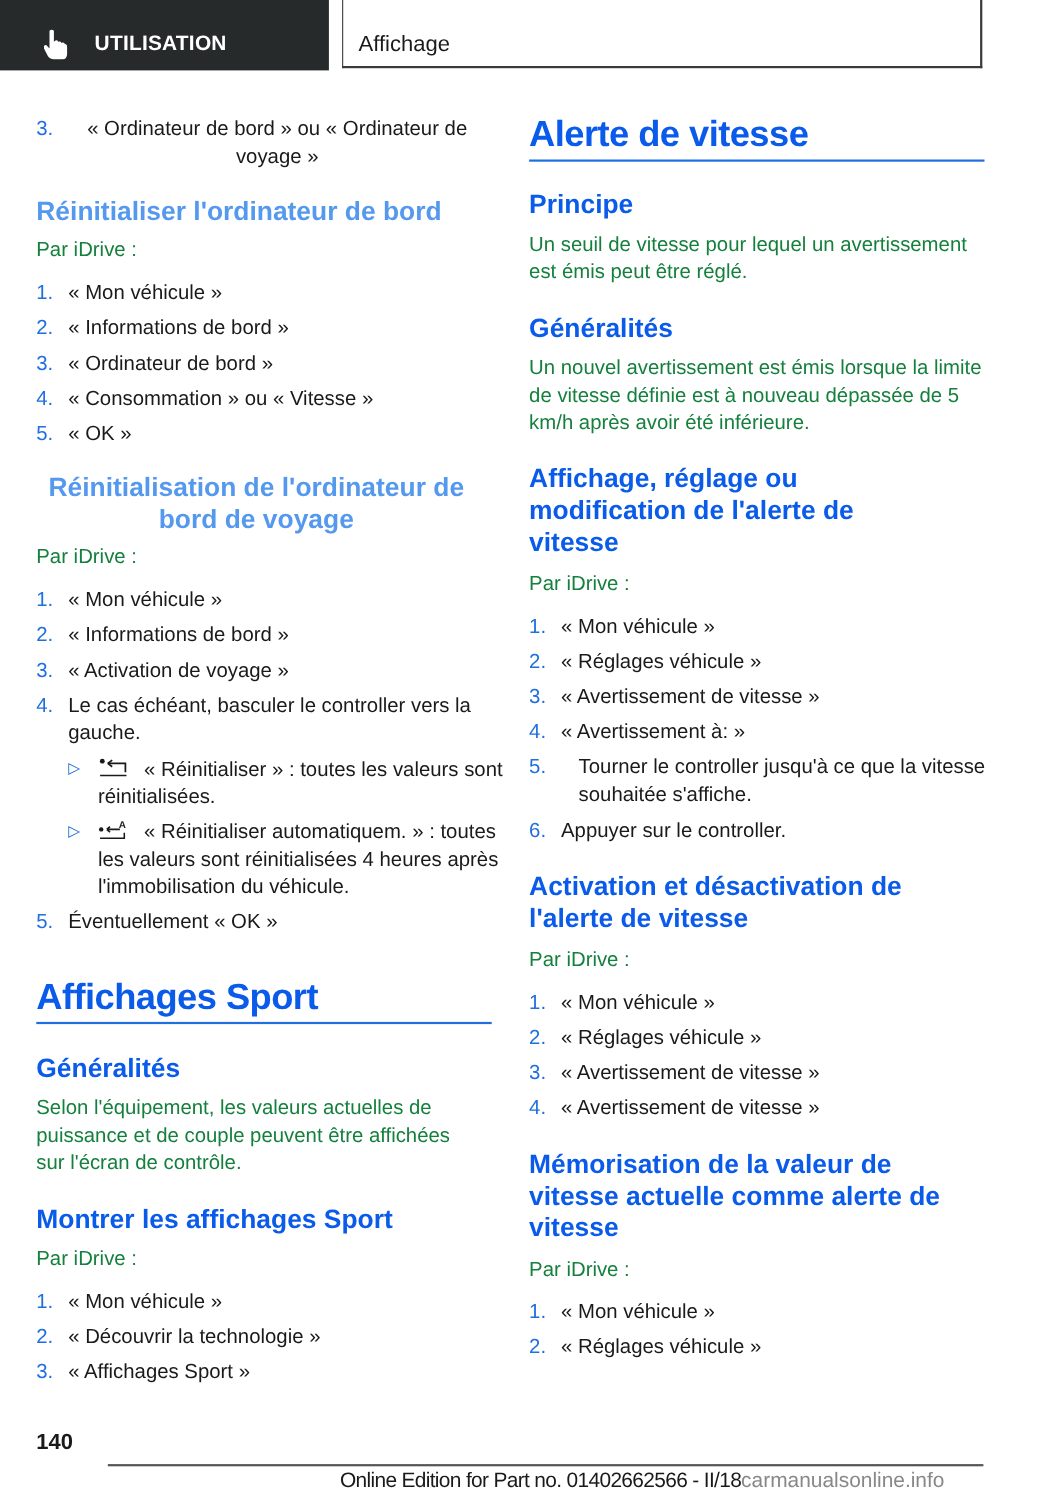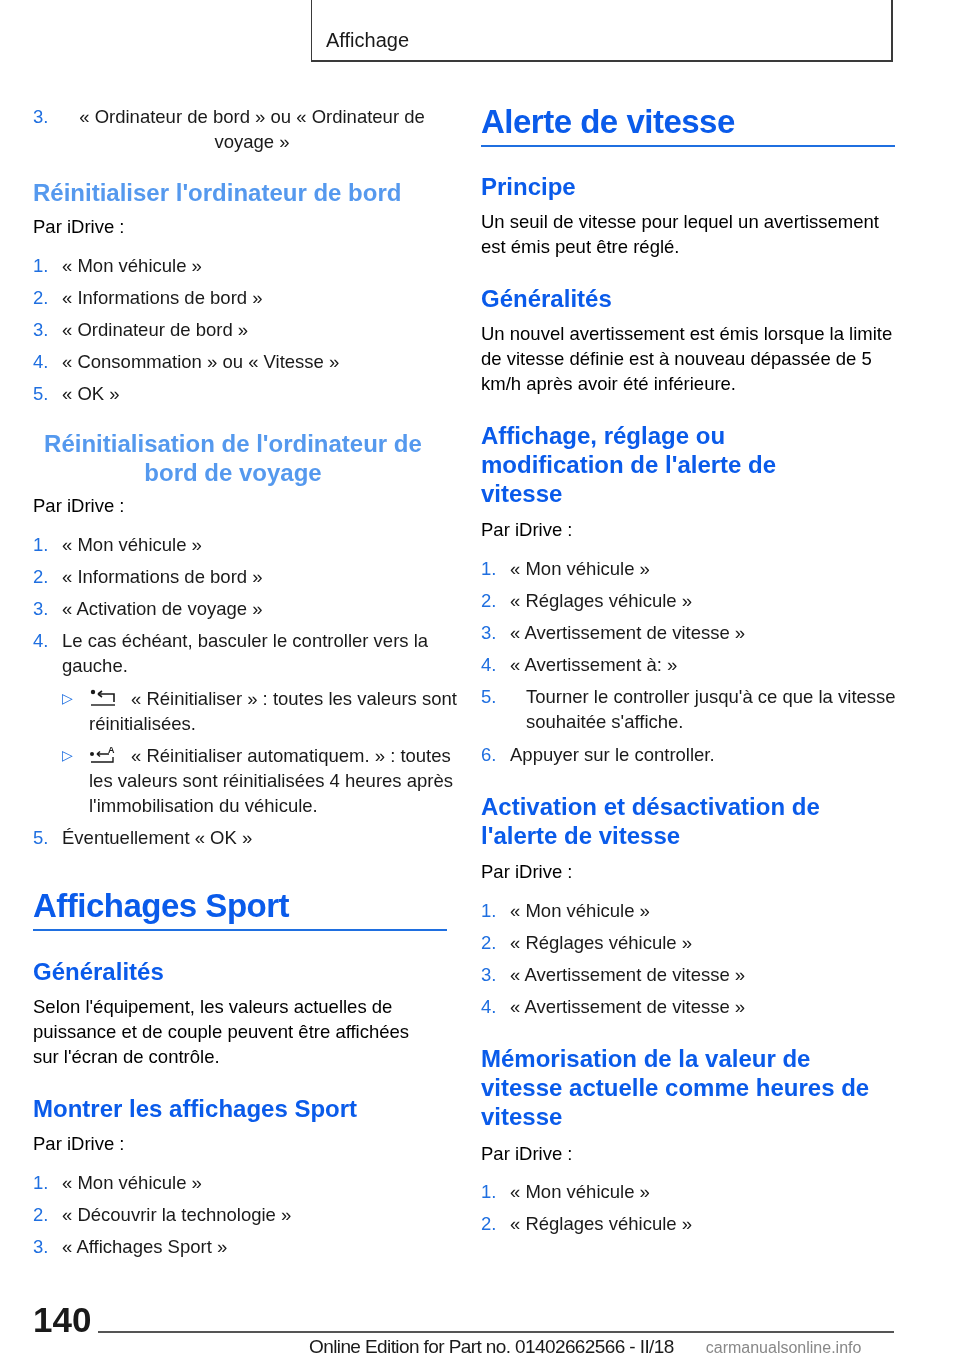--- a/index.html
+++ b/index.html
@@ -19,43 +19,49 @@
     border-left: 1.5px solid #3a3a3a; border-right: 2px solid #3a3a3a; border-bottom: 2px solid #3a3a3a;
     box-sizing: border-box;
   }
   .section-tab .label { position: absolute; left: 14px; top: 31px; font-size: 20px; color: #1a1a1a; }
 
   .col { position: absolute; top: 0; }
   .col-left { left: 33px; width: 414px; }
   .col-right { left: 481px; width: 414px; }
 
   .abs { position: absolute; }
-  .body-text { font-size: 18.5px; line-height: 25px; color: #000000; }
+  .body-text { font-size: 18.5px; line-height: 25px; color: #15803d; }
   .num { color: #1f6fe0; font-size: 18.5px; }
   .li { position: absolute; font-size: 18.5px; line-height: 25px; }
   .li .num { position: absolute; left: 0; top: 0; }
   .li .txt { position: absolute; left: 29px; top: 0; width: 390px; }
   .h1 { font-weight: bold; font-size: 33px; color: #0a5bea; letter-spacing: -0.5px; }
   .h1-rule { position: absolute; height: 2px; background: #1f6fe0; }
   .h2 { font-weight: bold; font-size: 24px; line-height: 29px; color: #0a5bea; }
   .h2.light { color: #5599ee; text-align: center; }
   .sub { position: absolute; font-size: 18.5px; line-height: 25px; }
   .sub .tri { position: absolute; left: 0; top: 0; color: #1f6fe0; font-size: 14px; }
   .sub .ico { position: absolute; left: 27px; top: 2px; width: 32px; height: 20px; }
   .sub .txt { position: absolute; left: 27px; top: 0; width: 390px; text-indent: 42px; }
 
-  .footer-page { position: absolute; left: 33px; top: 1300px; font-weight: bold; font-size: 35px; color: #1a1a1a; }
+  .footer-page { position: absolute; left: 33px; top: 1300px; font-weight: bold; font-size: 20px; color: #1a1a1a; }
   .footer-rule { position: absolute; left: 98px; top: 1331px; width: 796px; height: 2px; background: #555; }
   .footer-text { position: absolute; left: 309px; top: 1336px; font-size: 19px; color: #1a1a1a; letter-spacing: -0.6px; white-space: nowrap; }
-  .footer-text .wm { color: #888; font-size: 16px; letter-spacing: 0; margin-left: 32px; }
+  .footer-text .wm { color: #888; font-size: 19px; letter-spacing: 0; }
 </style>
 </head>
 <body>
 
 <div class="header">
+  <div class="chapter-tab">
+    <svg class="hand" viewBox="0 0 24 28">
+      <path d="M5 2 q2-2 4 0 v10 l1 -1 q2 -1 3 1 q2 -1 3 1 q2 -1 3 1 q2 0 2 3 v6 q0 5 -5 5 h-7 q-4 0 -6 -4 l-3 -6 q-1 -3 2 -3 l3 3 z" fill="#ffffff"></path>
+    </svg>
+    <span class="label">UTILISATION</span>
+  </div>
   <div class="section-tab">
     <span class="label">Affichage</span>
   </div>
 </div>
 
 <div class="col col-left">
   <div class="li" style="top:104px;">
     <span class="num">3.</span>
     <span class="txt" style="width:380px;text-align:center;">« Ordinateur de bord » ou « Ordinateur de voyage »</span>
   </div>
@@ -199,21 +205,21 @@
     </div>
   <div class="li" style="top:962px;">
       <span class="num">3.</span>
       <span class="txt">« Avertissement de vitesse »</span>
     </div>
   <div class="li" style="top:994px;">
       <span class="num">4.</span>
       <span class="txt">« Avertissement de vitesse »</span>
     </div>
 
-  <div class="abs h2" style="top:1044px; width:414px;">Mémorisation de la valeur de vitesse actuelle comme heures de vitesse</div>
+  <div class="abs h2" style="top:1044px; width:414px;">Mémorisation de la valeur de vitesse actuelle comme alerte de vitesse</div>
   <div class="abs body-text" style="top:1141px;">Par iDrive :</div>
   <div class="li" style="top:1179px;">
       <span class="num">1.</span>
       <span class="txt">« Mon véhicule »</span>
     </div>
   <div class="li" style="top:1211px;">
       <span class="num">2.</span>
       <span class="txt">« Réglages véhicule »</span>
     </div>
 </div>

